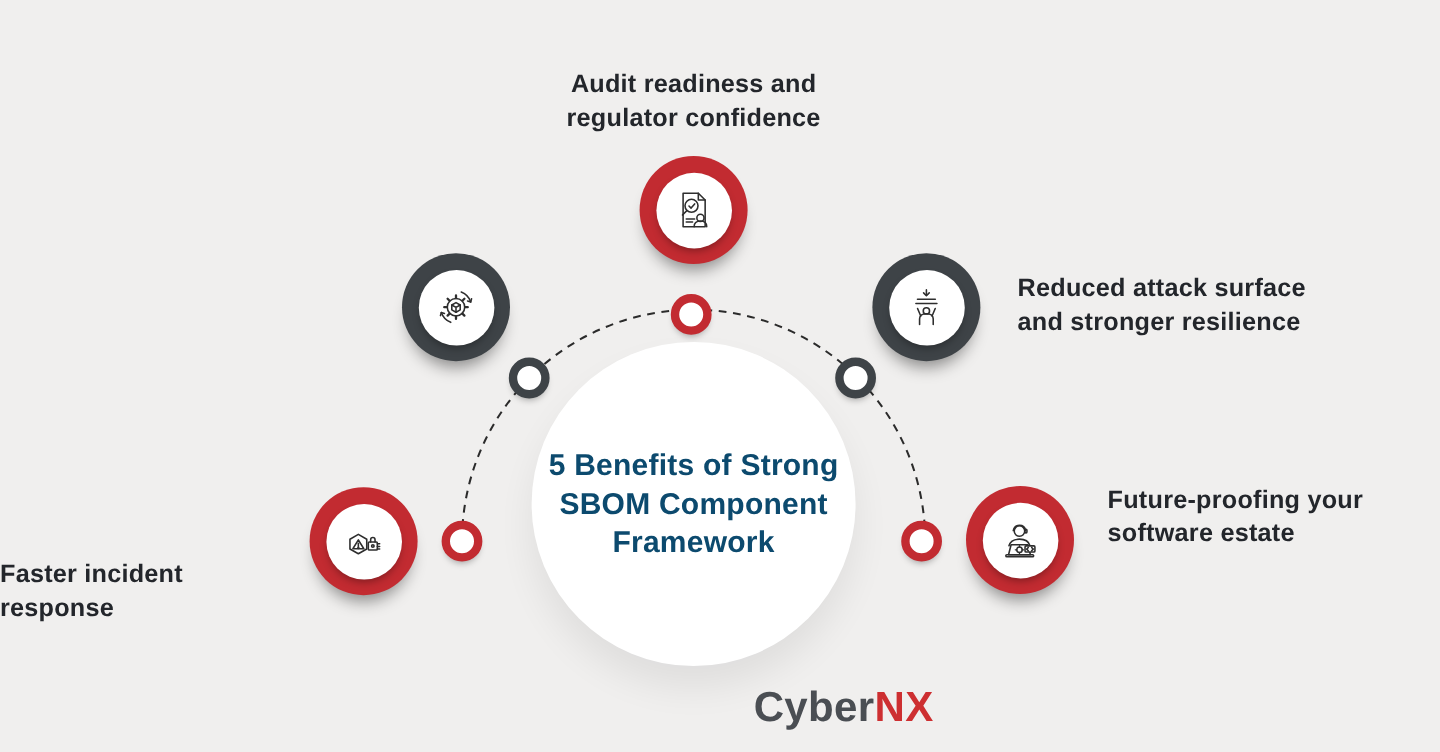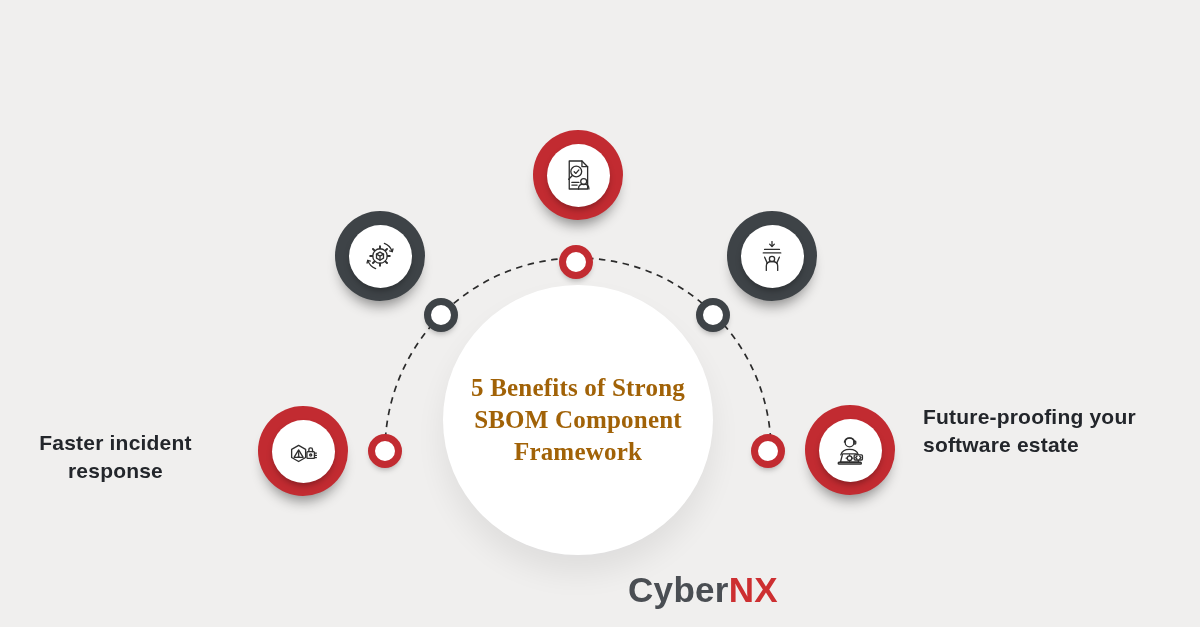--- a/index.html
+++ b/index.html
@@ -11,22 +11,22 @@
   .canvas{position:relative;width:1200px;height:627px;background:var(--bg);overflow:hidden;}
 
   .arc-svg{position:absolute;left:0;top:0;width:1200px;height:627px;}
 
   .center-circle{
     position:absolute;left:443px;top:285px;width:270px;height:270px;border-radius:50%;
     background:#ffffff;display:flex;align-items:center;justify-content:center;
     box-shadow:0 18px 30px rgba(0,0,0,0.07);
   }
   .center-title{
-    font-size:25px;line-height:32px;font-weight:700;color:#a16207;text-align:center;
-    white-space:pre-line;letter-spacing:.2px;font-family:Liberation Serif, serif;
+    font-size:25px;line-height:32px;font-weight:700;color:#0c4a6e;text-align:center;
+    white-space:pre-line;letter-spacing:.2px;
   }
 
   .big-circle{
     position:absolute;width:90px;height:90px;border-radius:50%;
     display:flex;align-items:center;justify-content:center;
     box-shadow:0 11px 13px -6px rgba(0,0,0,0.42);
   }
   .big-circle.red{background:var(--red);}
   .big-circle.dark{background:var(--dark);}
   .inner-circle{
@@ -42,21 +42,21 @@
     box-shadow:0 4px 6px -3px rgba(0,0,0,0.35);
   }
   .ring.red{border:7px solid var(--red);}
   .ring.dark{border:7px solid var(--dark);}
 
   .label{
     position:absolute;font-size:21px;line-height:28px;font-weight:600;color:var(--text);
     white-space:pre-line;letter-spacing:.2px;
   }
   .label.center{text-align:center;}
-  .label.right{text-align:center;}
+  .label.right{text-align:left;margin-top:36px;}
   .label.left{text-align:left;}
 
   .logo{
     position:absolute;left:378px;top:570px;width:400px;text-align:right;
     font-size:35px;font-weight:700;letter-spacing:.3px;
   }
   .logo .g{color:var(--logo_gray);}
   .logo .r{color:var(--logo_red);}
 </style>
 </head>
@@ -87,20 +87,22 @@
         <path d="M28.5 8 V14.5 H35"></path>
         <circle cx="22" cy="20" r="6.2"></circle>
         <path d="M19.6 20.2 l2 2 L25 18.2"></path>
         <path d="M17.6 24.6 L13.4 28.8"></path>
         <path d="M17 32.5 h8 M17 35.5 h6"></path>
         <circle cx="30.5" cy="31.5" r="3.4"></circle>
         <path d="M24.5 40 c0-3.6 2.6-5.5 6-5.5 s6 1.9 6 5.5"></path>
       </svg>
     </div>
   </div>
+  <div class="label center" style="left:378px;top:57px;width:400px;">Audit readiness and
+regulator confidence</div>
 
   <div class="big-circle dark" style="left:335px;top:211px;">
     <div class="inner-circle">
       <svg viewBox="0 0 48 48">
         <circle cx="24" cy="24" r="8.3"></circle>
         <path d="M32.6 24 h2.6 M24 32.6 v2.6 M15.4 24 h-2.6 M24 15.4 v-2.6" stroke-width="2.2"></path>
         <path d="M30.1 30.1 l1.9 1.9 M17.9 30.1 l-1.9 1.9 M17.9 17.9 l-1.9-1.9 M30.1 17.9 l1.9-1.9" stroke-width="2.2"></path>
         <path d="M24 19.6 l4 2.3 v4.6 l-4 2.3 -4-2.3 v-4.6 Z"></path>
         <path d="M20 21.9 L24 24.2 l4-2.3 M24 24.2 V28.8"></path>
         <path d="M29 9.6 A15.5 15.5 0 0 1 38 19"></path>
@@ -117,20 +119,22 @@
         <path d="M24 7.5 v5.2"></path>
         <path d="M21.3 10.4 L24 13.1 26.7 10.4"></path>
         <path d="M15.5 16.5 h17"></path>
         <path d="M14 20.5 h20"></path>
         <circle cx="24" cy="27.5" r="3"></circle>
         <path d="M17.5 40.5 v-5.2 c0-3.4 2.8-5 6.5-5 s6.5 1.6 6.5 5 v5.2"></path>
         <path d="M18.6 32.4 L15.6 25.3 M29.4 32.4 L32.4 25.3"></path>
       </svg>
     </div>
   </div>
+  <div class="label left" style="left:848px;top:227px;width:310px;">Reduced attack surface
+and stronger resilience</div>
 
   <div class="big-circle red" style="left:258px;top:406px;">
     <div class="inner-circle">
       <svg viewBox="0 0 48 48">
         <path d="M19 17.5 l8 4.6 v9.3 l-8 4.6 -8-4.6 v-9.3 Z"></path>
         <path d="M19 22.8 l5.2 8.4 H13.8 Z"></path>
         <path d="M19 25.9 v3"></path>
         <circle cx="19" cy="30.4" r="0.5" fill="#2e2e2e"></circle>
         <rect x="28.5" y="24.8" width="8.6" height="7.6" rx="1"></rect>
         <path d="M30.7 24.8 v-2.3 a2.1 2.1 0 0 1 4.2 0 v2.3"></path>

